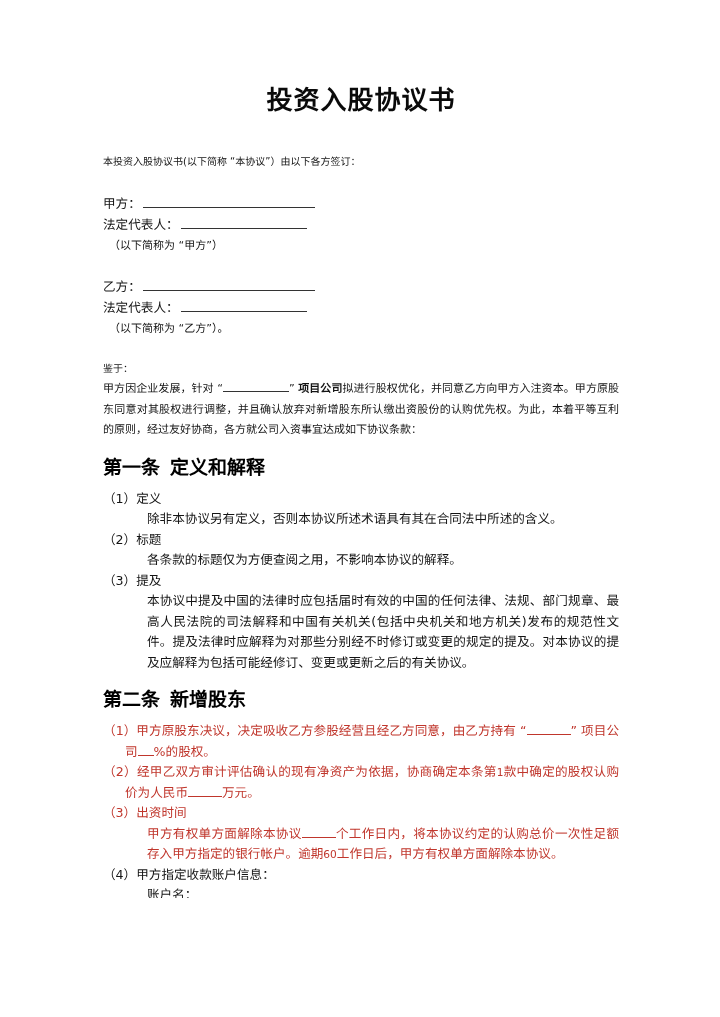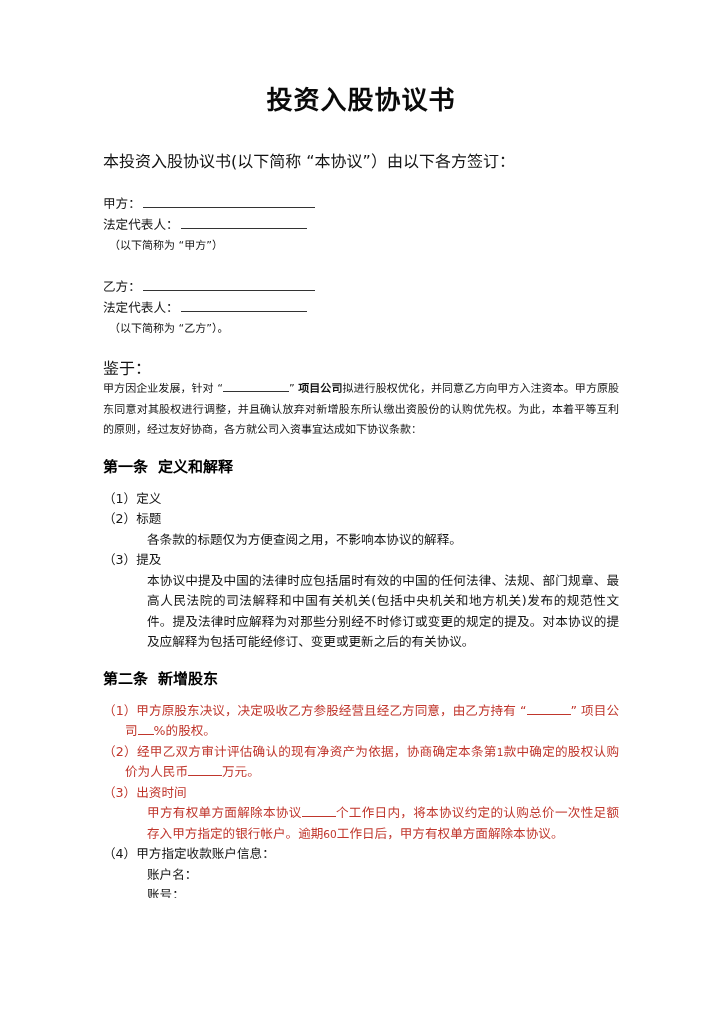--- a/index.html
+++ b/index.html
@@ -33,21 +33,21 @@
     letter-spacing: 1px;
     margin: 0;
     padding-top: 85px;
     padding-bottom: 0;
     line-height: 1.2;
     color: #0a0a0a;
   }
 
   
   .para {
-    font-size: 16px;
+    font-size: 10px;
     line-height: 20.5px;
     margin: 0;
     text-align: justify;
     text-justify: inter-ideograph;
     color: #141414;
   }
   .spacer-16 { height: 16px; }
   .spacer-20 { height: 20px; }
   .spacer-12 { height: 12px; }
 
@@ -86,21 +86,21 @@
     display: inline-block;
     border-bottom: 1px solid #333;
     width: 66px;
     height: 12px;
     vertical-align: baseline;
   }
   .b { font-weight: bold; }
 
   
   .article-heading {
-    font-size: 15px;
+    font-size: 19px;
     font-weight: bold;
     line-height: 20px;
     color: #000000;
   }
   .article-heading .gap { display: inline-block; width: 10px; }
 
   
   .clause {
     font-size: 12.6px;
     line-height: 20.5px;
@@ -173,20 +173,21 @@
     <div class="para">鉴于：</div>
     <div class="whereas-body"><span>甲方因企业发展，针对 “</span><span class="blank-inline"></span><span>” </span><span class="b">项目公司</span><span>拟进行股权优化，并同意乙方向甲方入注资本。甲方原股东同意对其股权进行调整，并且确认放弃对新增股东所认缴出资股份的认购优先权。为此，本着平等互利的原则，经过友好协商，各方就公司入资事宜达成如下协议条款：</span></div>
 
     <div class="spacer-16"></div>
 
     <div class="article-heading"><span>第一条</span><span class="gap"></span><span>定义和解释</span></div>
 
     <div class="spacer-12"></div>
 
     <div class="clause">（1）定义</div>
+    <div class="clause-body">除非本协议另有定义，否则本协议所述术语具有其在合同法中所述的含义。</div>
 
     <div class="clause">（2）标题</div>
     <div class="clause-body">各条款的标题仅为方便查阅之用，不影响本协议的解释。</div>
 
     <div class="clause">（3）提及</div>
     <div class="clause-body">本协议中提及中国的法律时应包括届时有效的中国的任何法律、法规、部门规章、最高人民法院的司法解释和中国有关机关(包括中央机关和地方机关)发布的规范性文件。提及法律时应解释为对那些分别经不时修订或变更的规定的提及。对本协议的提及应解释为包括可能经修订、变更或更新之后的有关协议。</div>
 
     <div class="spacer-16"></div>
 
     <div class="article-heading"><span>第二条</span><span class="gap"></span><span>新增股东</span></div>

